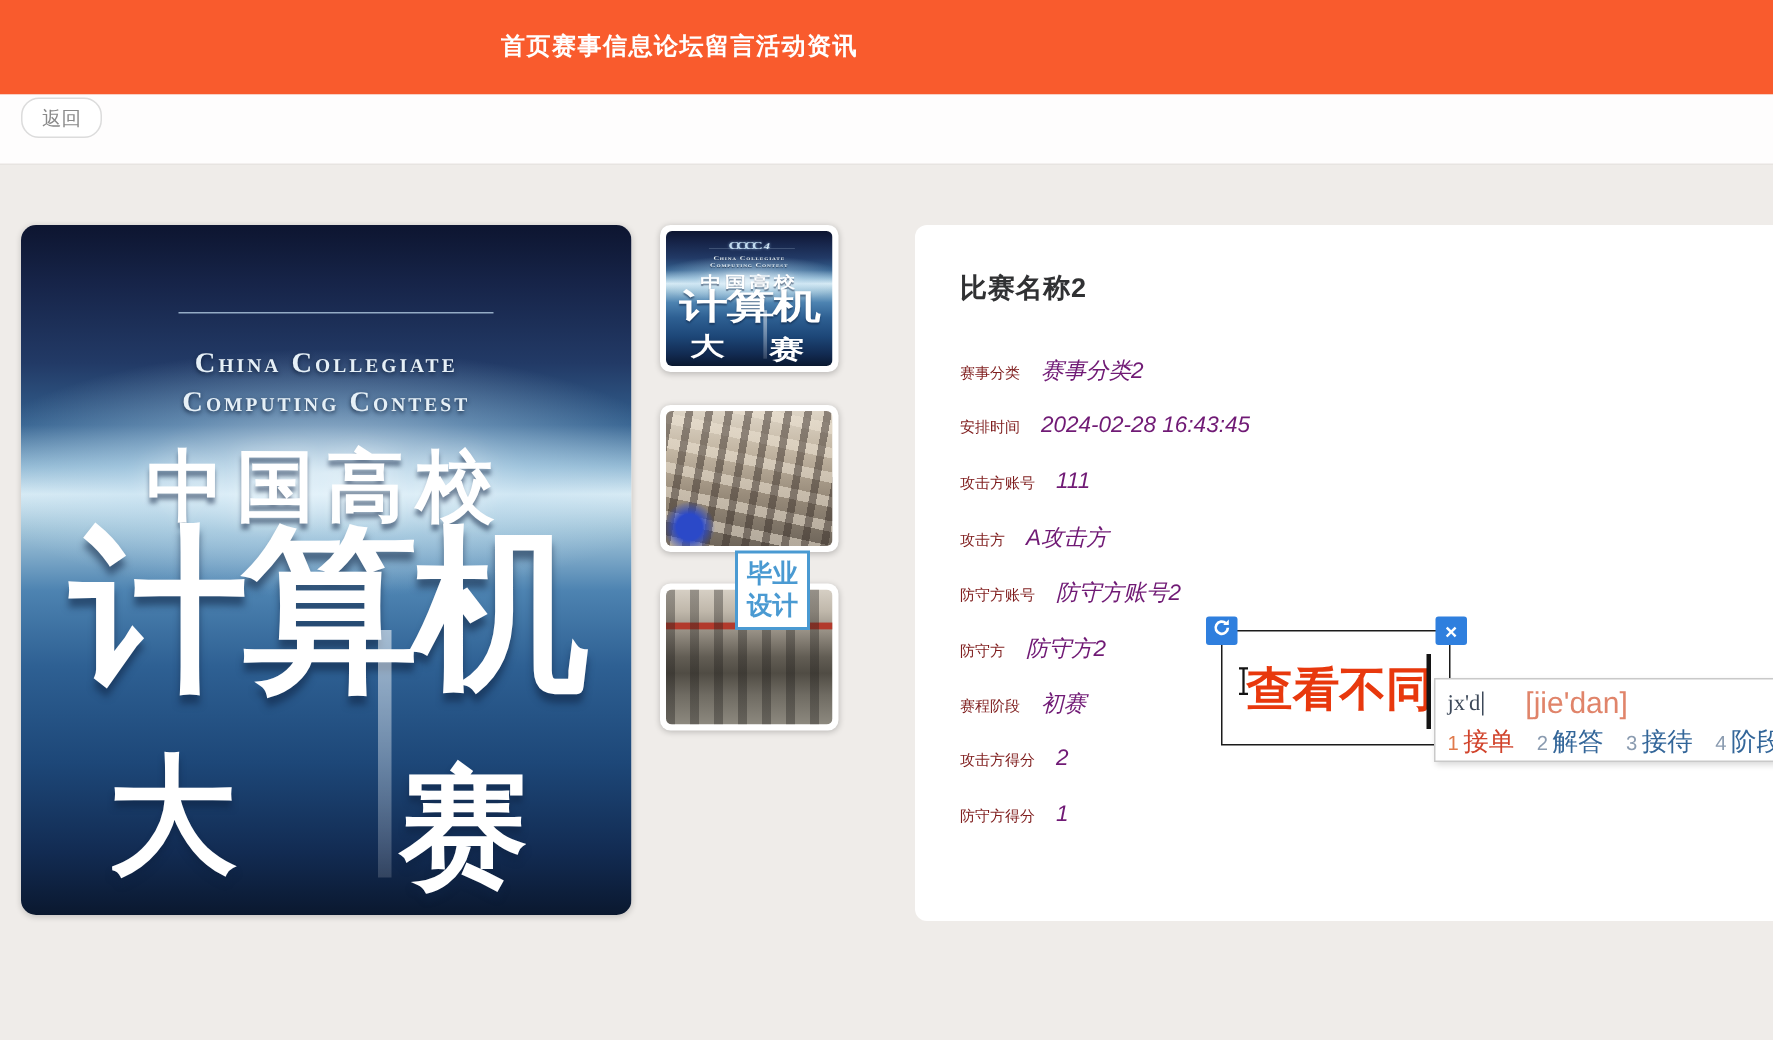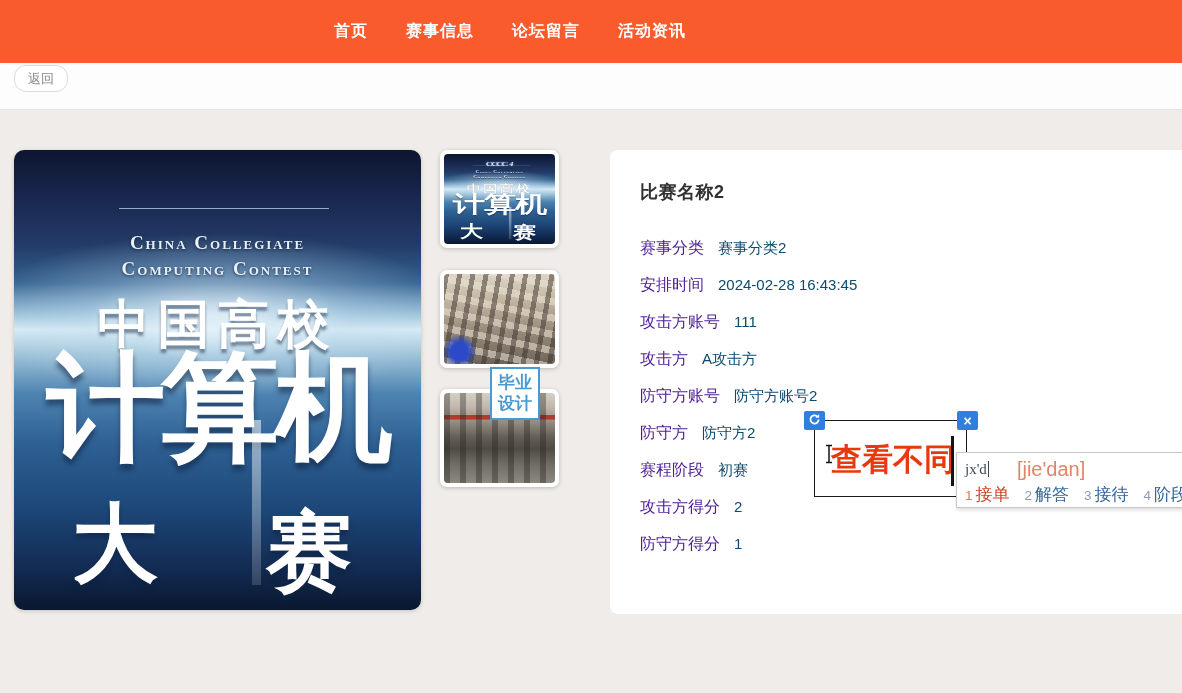--- a/index.html
+++ b/index.html
@@ -6,21 +6,21 @@
   html,body { width:1182px; height:693px; }
   body {
     position:relative; overflow:hidden;
     background:#EFECE9;
     font-family:"Liberation Sans","DejaVu Sans",sans-serif;
     -webkit-font-smoothing:antialiased;
   }
 
   
   .topbar { position:absolute; left:0; top:0; width:1182px; height:63px; background:#F95B2D; }
-  .topnav { position:absolute; left:334px; top:0; height:63px; display:flex; align-items:center; gap:38px; }
+  .topnav { position:absolute; left:334px; top:0; height:63px; display:flex; align-items:center; }
   .topnav .nav-item { color:#fff; font-size:16px; font-weight:bold; cursor:pointer; white-space:nowrap; letter-spacing:1px; }
 
   
   .back-strip { position:absolute; left:0; top:63px; width:1182px; height:47px; background:#fefdfd; border-bottom:1px solid #e7e4e1; }
   .back-btn {
     position:absolute; left:14px; top:2px; width:54px; height:27px;
     background:#fff; border:1px solid #dcdcdc; border-radius:12px;
     color:#8a8a8a; font-size:13px; line-height:25px; text-align:center; cursor:pointer;
   }
 
@@ -79,22 +79,22 @@
       linear-gradient(180deg, rgba(0,0,0,0) 24%, #b23a2c 25%, #b23a2c 29%, rgba(0,0,0,0) 30%),
       linear-gradient(180deg,#d6cfc4 0%,#c0b8ab 16%,#948d82 32%,#625d54 50%,#504c44 62%,#6f6b62 78%,#8d897f 100%);
   }
 
   
   .detail-card { position:absolute; left:610px; top:150px; width:600px; height:464px;
     background:#fff; border-radius:8px; padding:30px 0 0 30px; }
   .detail-title { color:#303133; font-size:18px; font-weight:bold; letter-spacing:.5px; }
   .fields { margin-top:34px; }
   .row { display:flex; align-items:baseline; margin-bottom:15px; height:22px; }
-  .flabel { color:#4c1d95; font-size:16px; white-space:nowrap; }
-  .fvalue { color:#0c4a6e; font-size:15px; margin-left:14px; white-space:nowrap; }
+  .flabel { color:#7f1d1d; font-size:10px; white-space:nowrap; }
+  .fvalue { color:#701a75; font-size:15px; margin-left:14px; white-space:nowrap;font-style:italic; }
 
   
   .watermark { position:absolute; left:490px; top:323px; display:flex; align-items:flex-start; z-index:5; }
   .wm-blue { background:#4A9AD2; color:#fff; padding:5px 9px 6px 9px; margin-top:4px;
     font-weight:bold; line-height:1.25; white-space:nowrap; }
   .wm-line1 { font-size:16px; letter-spacing:.5px; }
   .wm-line2 { font-size:15.5px; text-decoration:underline; }
   .wm-badge { background:#fff; border:2px solid #4A9AD2; color:#4A9AD2; font-weight:bold;
     font-size:17px; line-height:1.25; padding:3px 6px; white-space:nowrap;margin-top:44px; }
 

